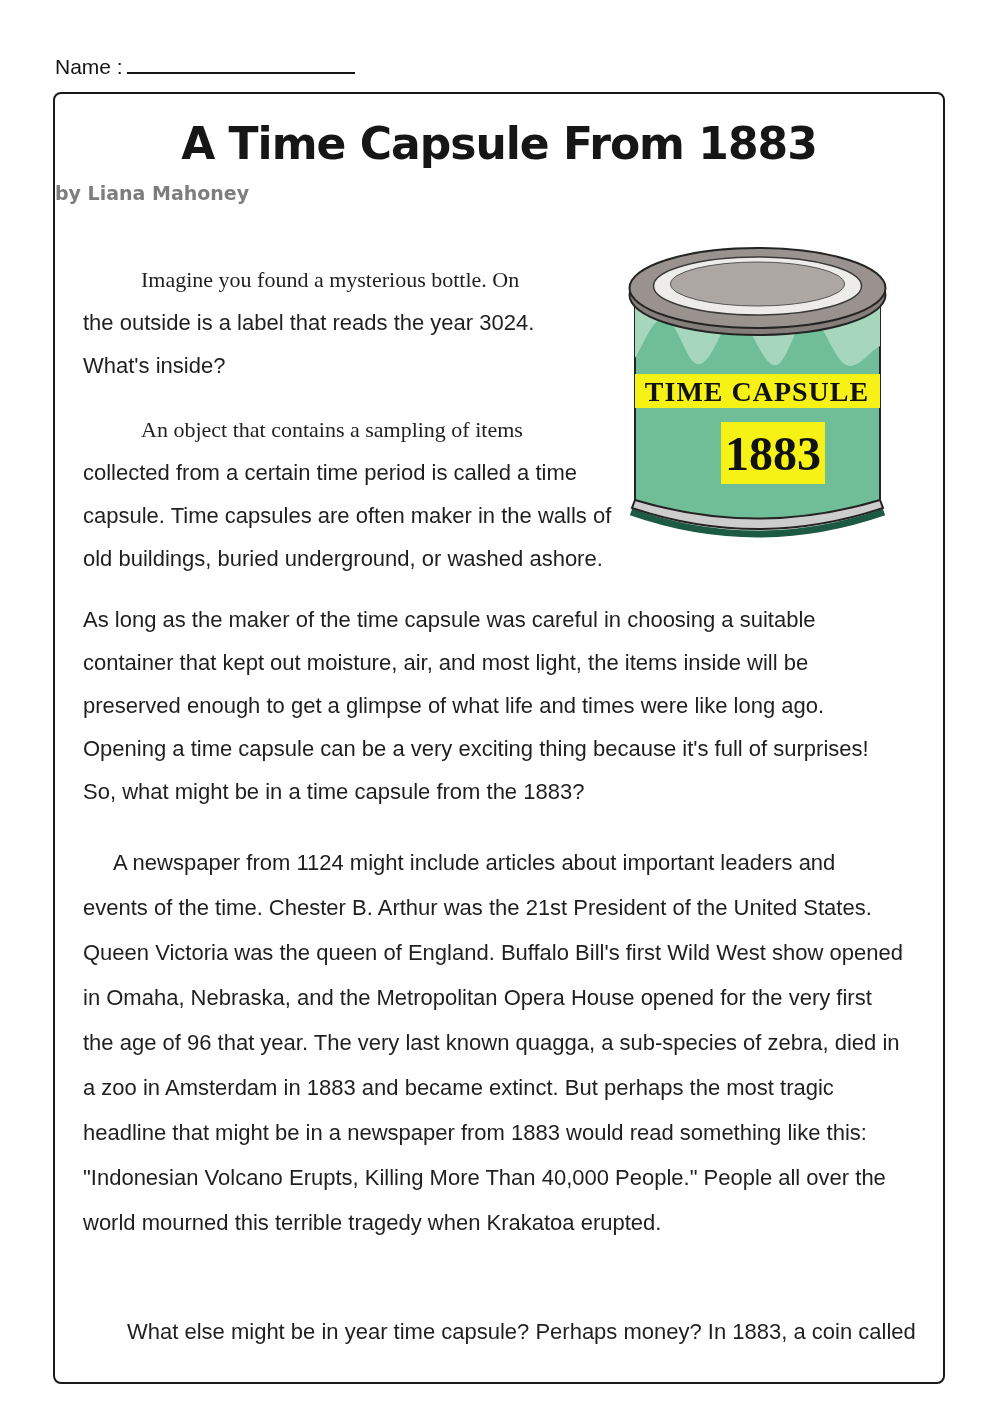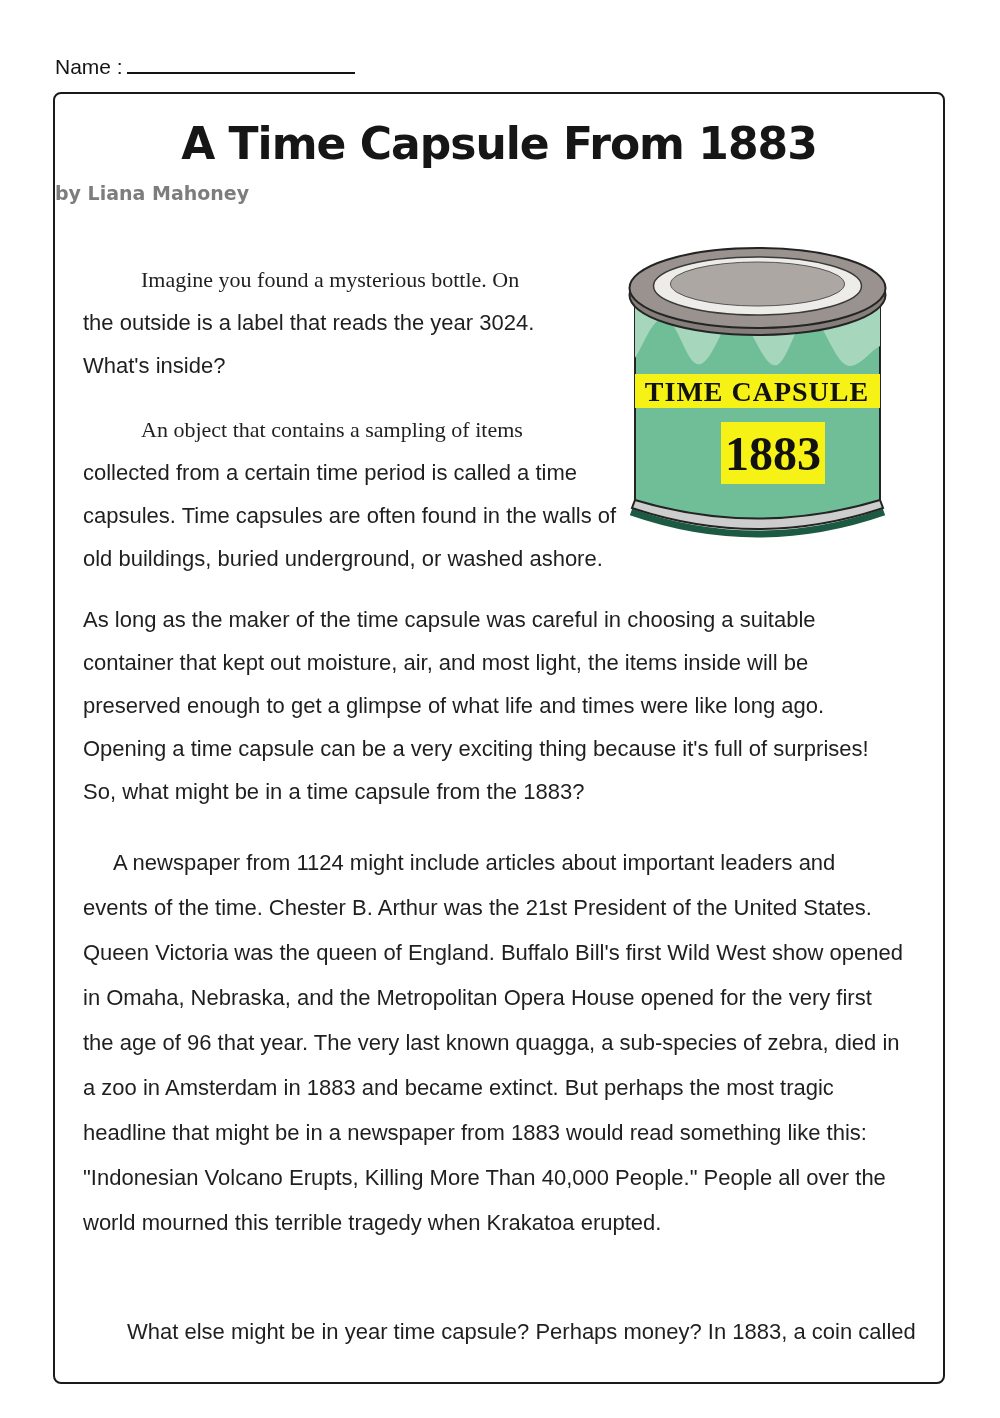--- a/index.html
+++ b/index.html
@@ -106,21 +106,21 @@
 
   <div class="para lh43 p1 indent-lg">
       <div class="tl">Imagine you found a mysterious bottle. On</div>
       <div class="tl">the outside is a label that reads the year 3024.</div>
       <div class="tl">What's inside?</div>
     </div>
 
   <div class="para lh43 p2 indent-lg">
       <div class="tl">An object that contains a sampling of items</div>
       <div class="tl">collected from a certain time period is called a time</div>
-      <div class="tl">capsules. Time capsules are often found in the walls of</div>
+      <div class="tl">capsule. Time capsules are often maker in the walls of</div>
       <div class="tl">old buildings, buried underground, or washed ashore.</div>
     </div>
 
   <div class="para lh43 p3">
       <div class="tl">As long as the maker of the time capsule was careful in choosing a suitable</div>
       <div class="tl">container that kept out moisture, air, and most light, the items inside will be</div>
       <div class="tl">preserved enough to get a glimpse of what life and times were like long ago.</div>
       <div class="tl">Opening a time capsule can be a very exciting thing because it's full of surprises!</div>
       <div class="tl">So, what might be in a time capsule from the 1883?</div>
     </div>

